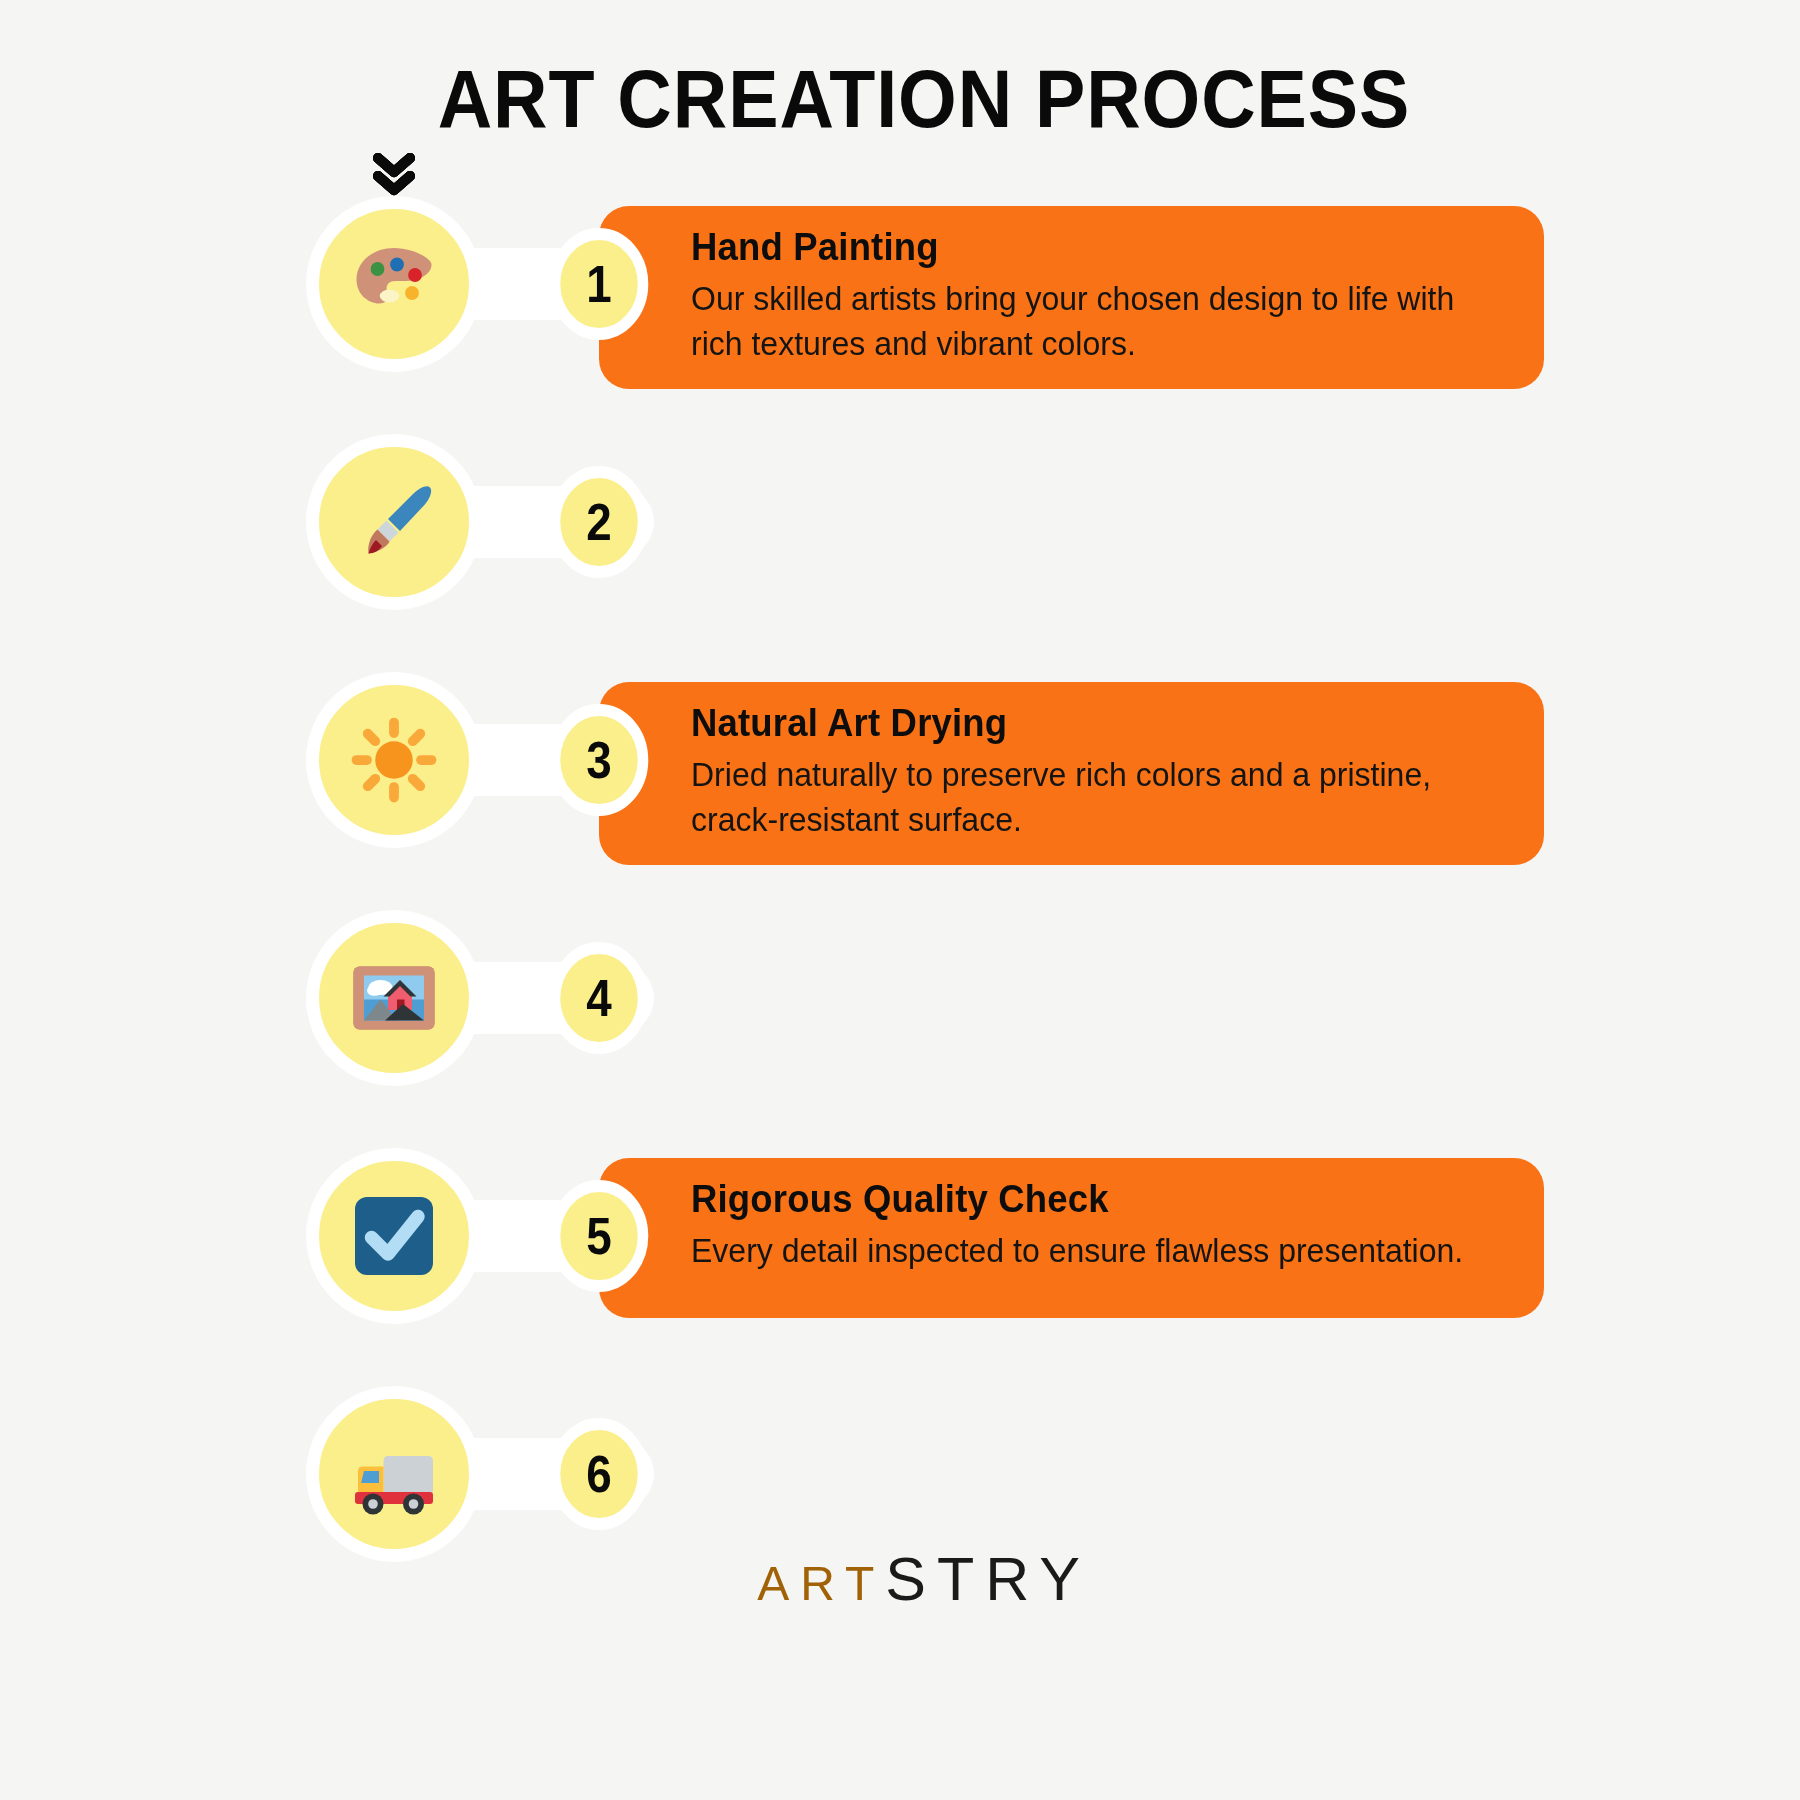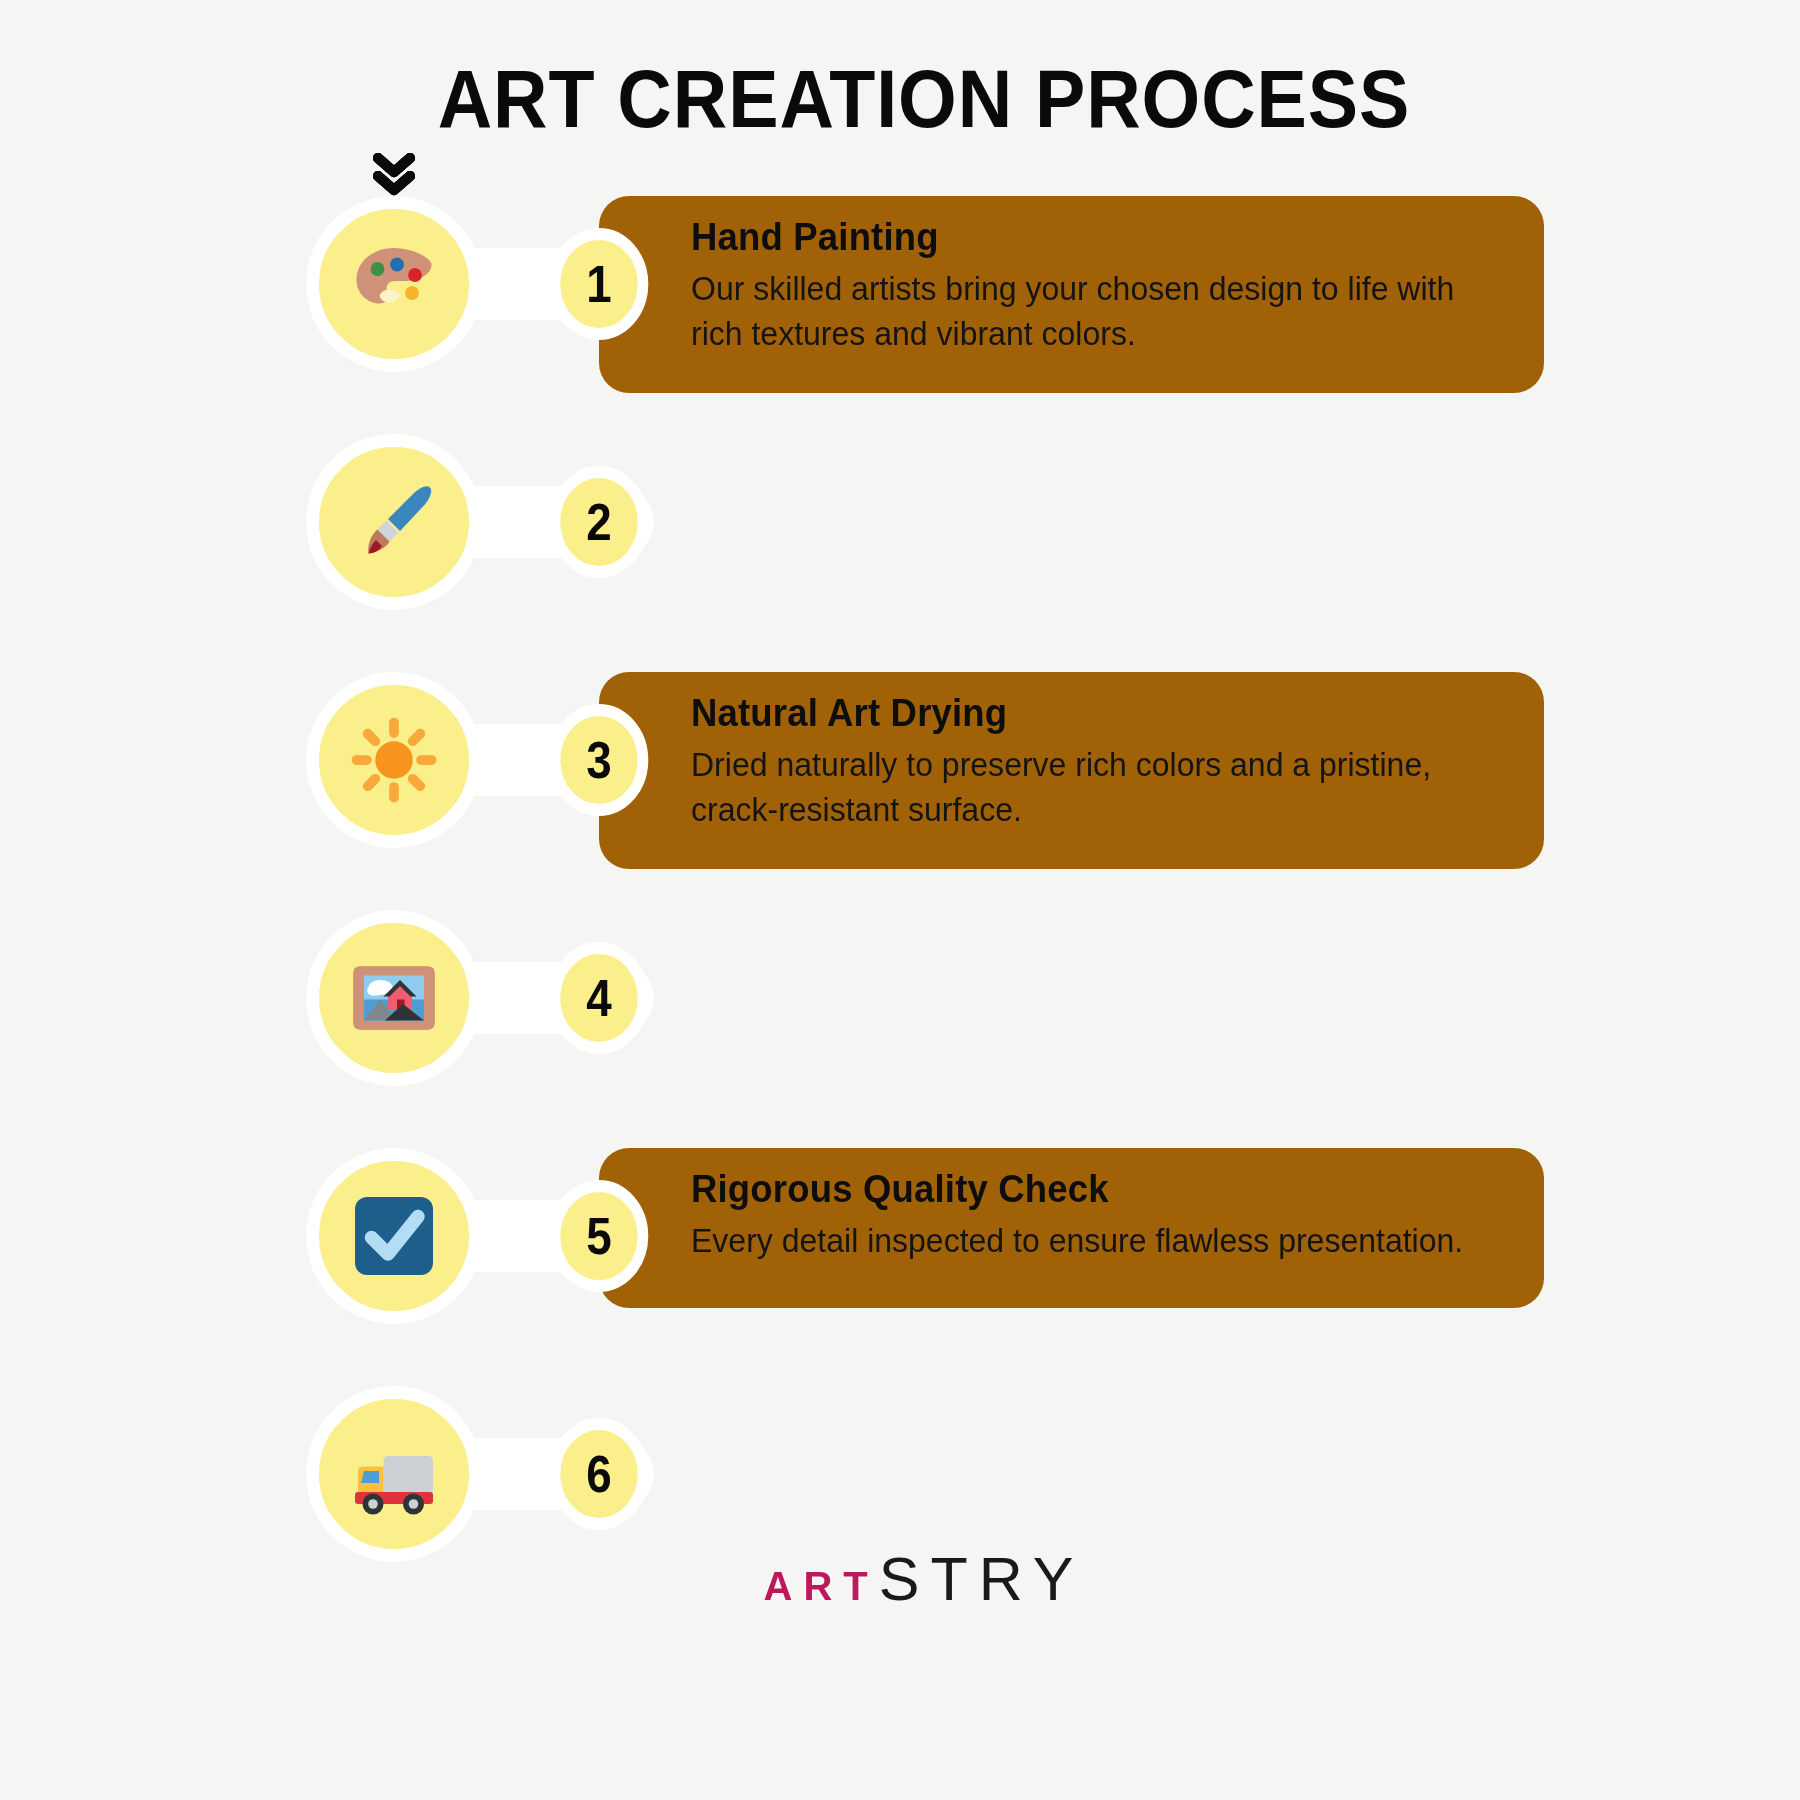--- a/index.html
+++ b/index.html
@@ -40,26 +40,26 @@
     position: relative;
     height: 176px;
     margin-bottom: 62px;
   }
   .step:last-child { margin-bottom: 0; }
 
   
   .card {
     position: absolute;
     left: 575px;
-    top: 0;
+    top: 10px;
     width: 945px;
     min-height: 160px;
-    background: #a16207;
+    background: #f97316;
     border-radius: 30px;
-    padding: 20px 40px 36px 92px;
+    padding: 20px 40px 22px 92px;
   }
   .card-title {
     font-family: "Liberation Sans Narrow", "Liberation Sans", sans-serif;
     font-weight: 700;
     font-size: 38px;
     line-height: 1.15;
     color: #0d0d0d;
     letter-spacing: 0.2px;
     transform: scaleX(0.96);
     transform-origin: left center;
@@ -135,24 +135,24 @@
   
   .footer {
     position: absolute;
     left: 0; right: 0;
     bottom: 186px;
     text-align: center;
     white-space: nowrap;
   }
   .logo-bold {
     font-family: "Liberation Sans Narrow", "Liberation Sans", sans-serif;
-    font-weight: 700;
-    font-size: 40px;
+    font-weight: 400;
+    font-size: 48px;
     letter-spacing: 11px;
-    color: #be185d;
+    color: #a16207;
   }
   .logo-light {
     font-family: "Liberation Sans Narrow", "Liberation Sans", sans-serif;
     font-weight: 300;
     font-size: 61px;
     letter-spacing: 11px;
     color: #1a1a1a;
   }
 </style>
 </head>

